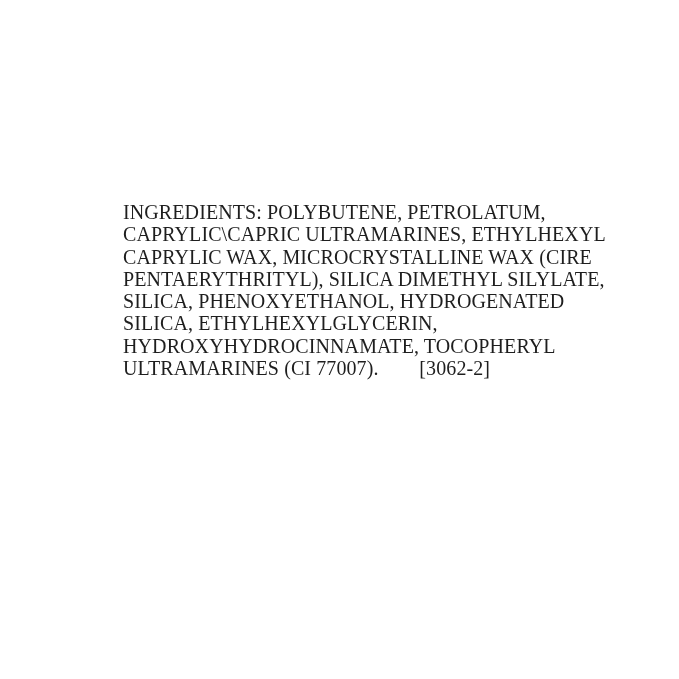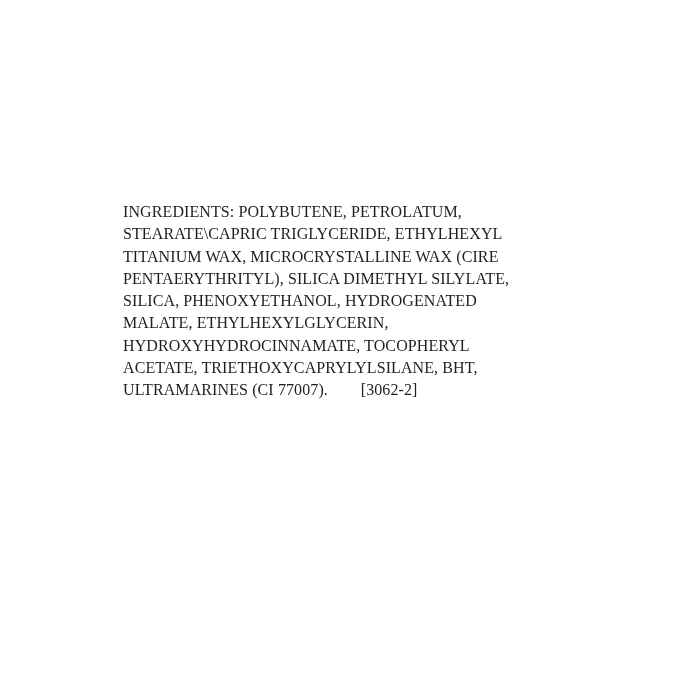--- a/index.html
+++ b/index.html
@@ -13,34 +13,33 @@
       position: relative;
       overflow: hidden;
       font-family: "Liberation Serif", serif;
     }
     .ingredients-block {
       position: absolute;
       left: 123px;
       top: 201px;
       width: 470px;
       color: #1e1e1e;
-      font-size: 16px;
+      font-size: 20px;
       line-height: 22.3px;
       letter-spacing: 0.1px;
     }
     .ingredients-line {
       white-space: pre;
     }
   </style>
 </head>
 <body>
 
 <div class="ingredients-block">
   <div class="ingredients-line">INGREDIENTS: POLYBUTENE, PETROLATUM,</div>
-  <div class="ingredients-line">STEARATE\CAPRIC TRIGLYCERIDE, ETHYLHEXYL</div>
-  <div class="ingredients-line">TITANIUM WAX, MICROCRYSTALLINE WAX (CIRE</div>
+  <div class="ingredients-line">CAPRYLIC\CAPRIC ULTRAMARINES, ETHYLHEXYL</div>
+  <div class="ingredients-line">CAPRYLIC WAX, MICROCRYSTALLINE WAX (CIRE</div>
   <div class="ingredients-line">PENTAERYTHRITYL), SILICA DIMETHYL SILYLATE,</div>
   <div class="ingredients-line">SILICA, PHENOXYETHANOL, HYDROGENATED</div>
-  <div class="ingredients-line">MALATE, ETHYLHEXYLGLYCERIN,</div>
+  <div class="ingredients-line">SILICA, ETHYLHEXYLGLYCERIN,</div>
   <div class="ingredients-line">HYDROXYHYDROCINNAMATE, TOCOPHERYL</div>
-  <div class="ingredients-line">ACETATE, TRIETHOXYCAPRYLYLSILANE, BHT,</div>
   <div class="ingredients-line">ULTRAMARINES (CI 77007).        [3062-2]</div>
 </div>
 
 </body></html>

